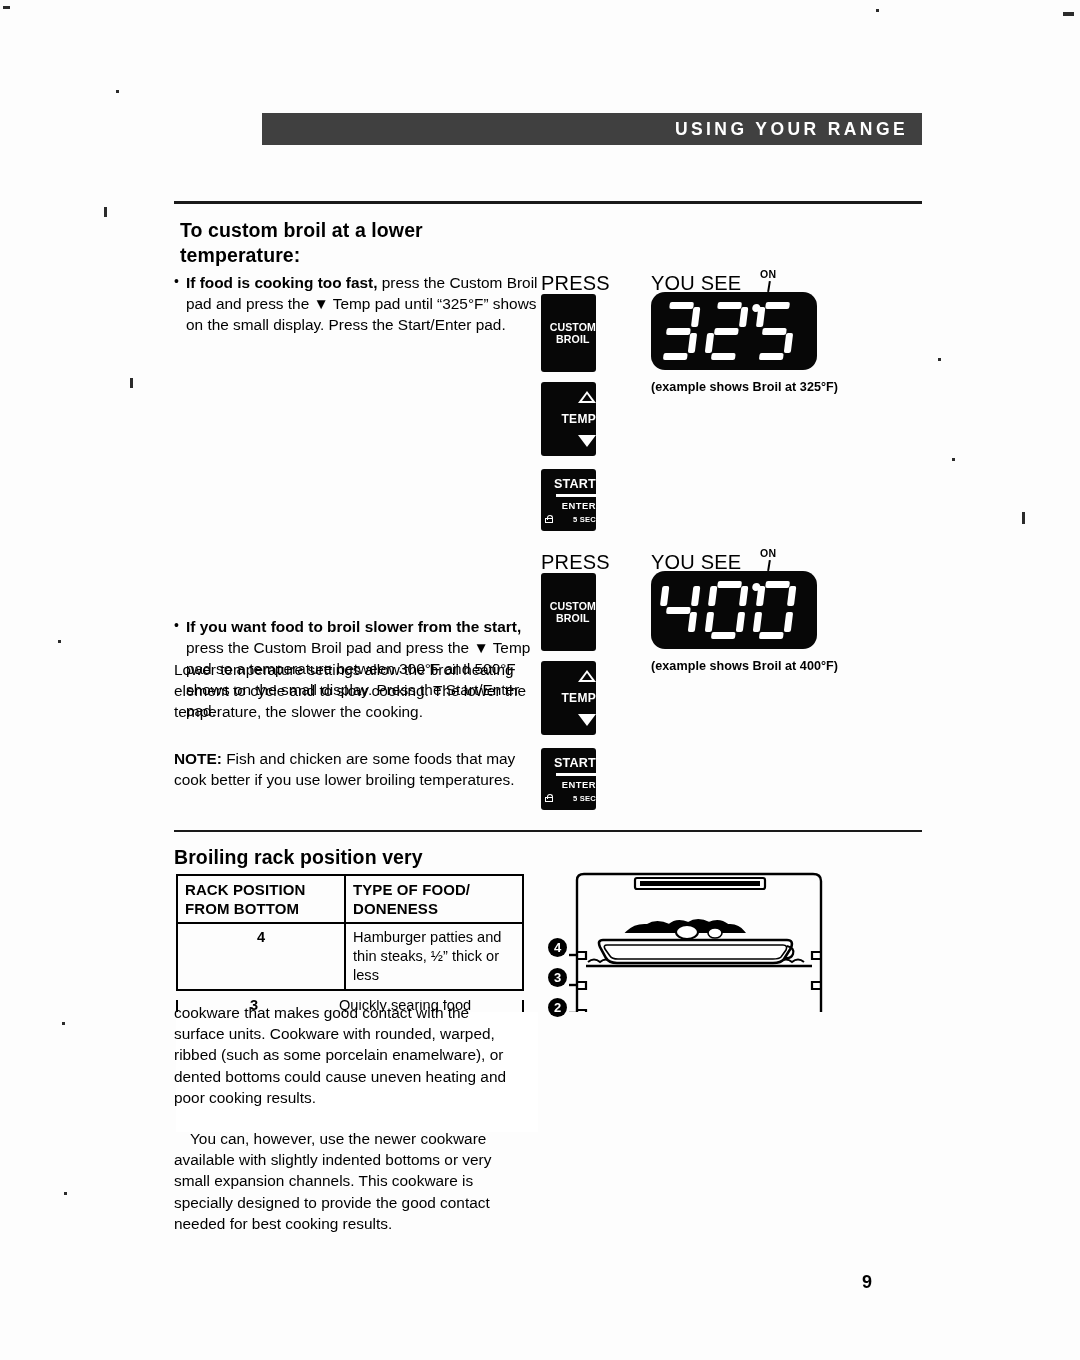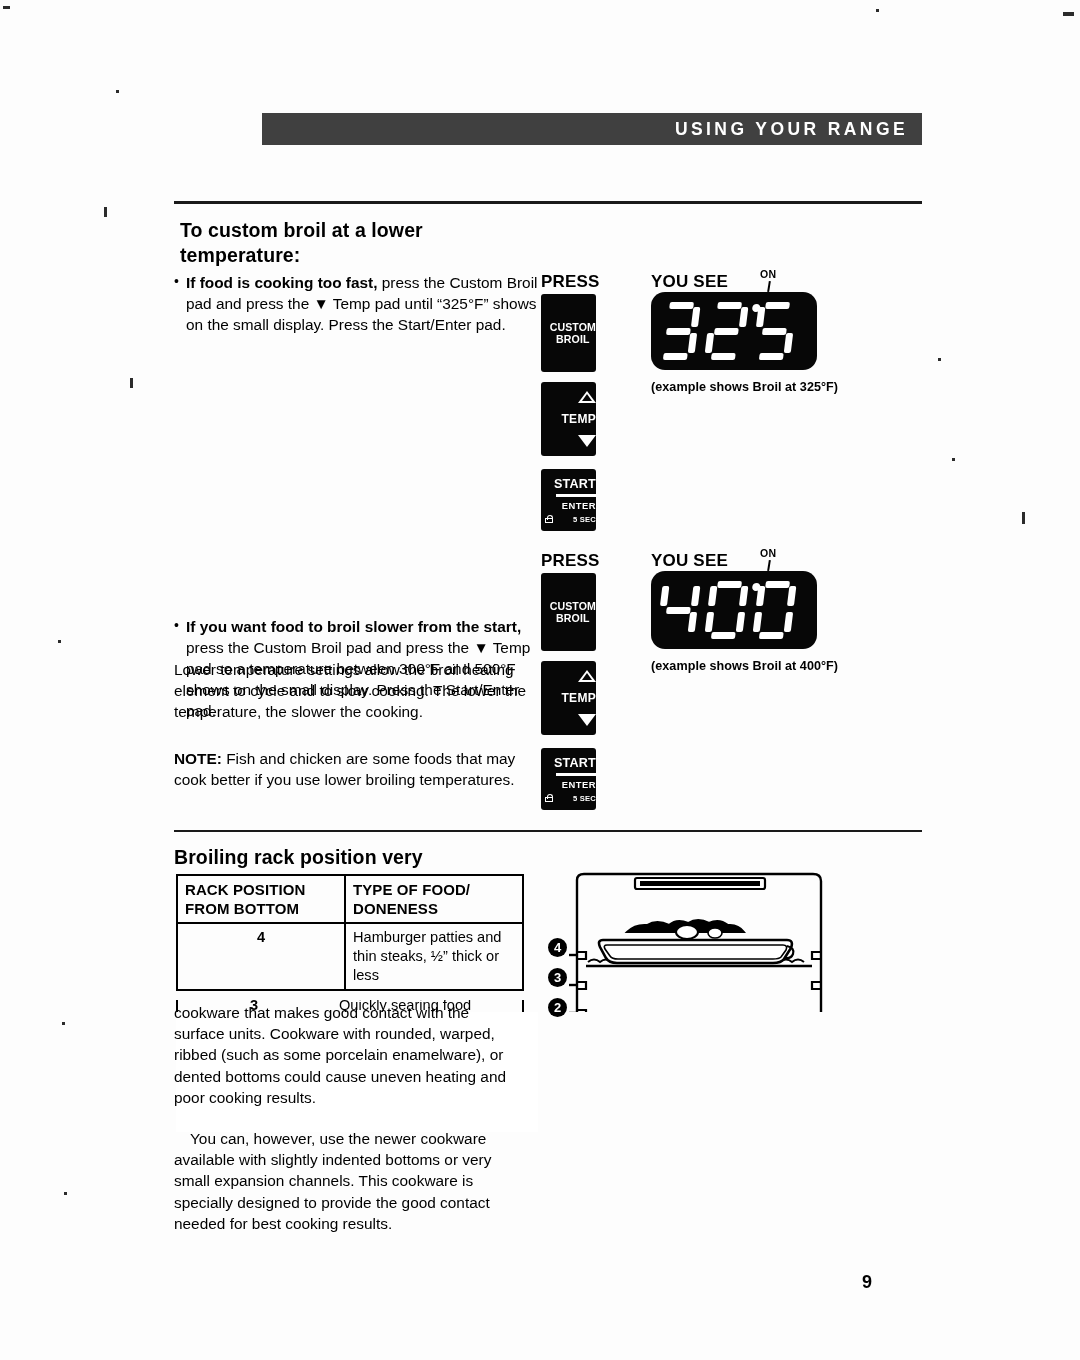--- a/index.html
+++ b/index.html
@@ -105,22 +105,22 @@
   #para-4 { top: 748px; width: 358px; }
 
   
   #para-overlap-1 { top: 1002px; width: 348px; }
   #para-overlap-2 { top: 1128px; width: 348px; }
   #para-overlap-2 .indent { display: inline-block; width: 16px; }
 
   
   .col-label {
     position: absolute;
-    font-size: 17px;
-    font-weight: bold;
+    font-size: 20px;
+    font-weight: normal;
     letter-spacing: 0.2px;
   }
   #label-press-1 { left: 541px; top: 272px; }
   #label-yousee-1 { left: 651px; top: 272px; }
   #label-press-2 { left: 541px; top: 551px; }
   #label-yousee-2 { left: 651px; top: 551px; }
 
   .on-label {
     position: absolute;
     font-size: 10.5px;

